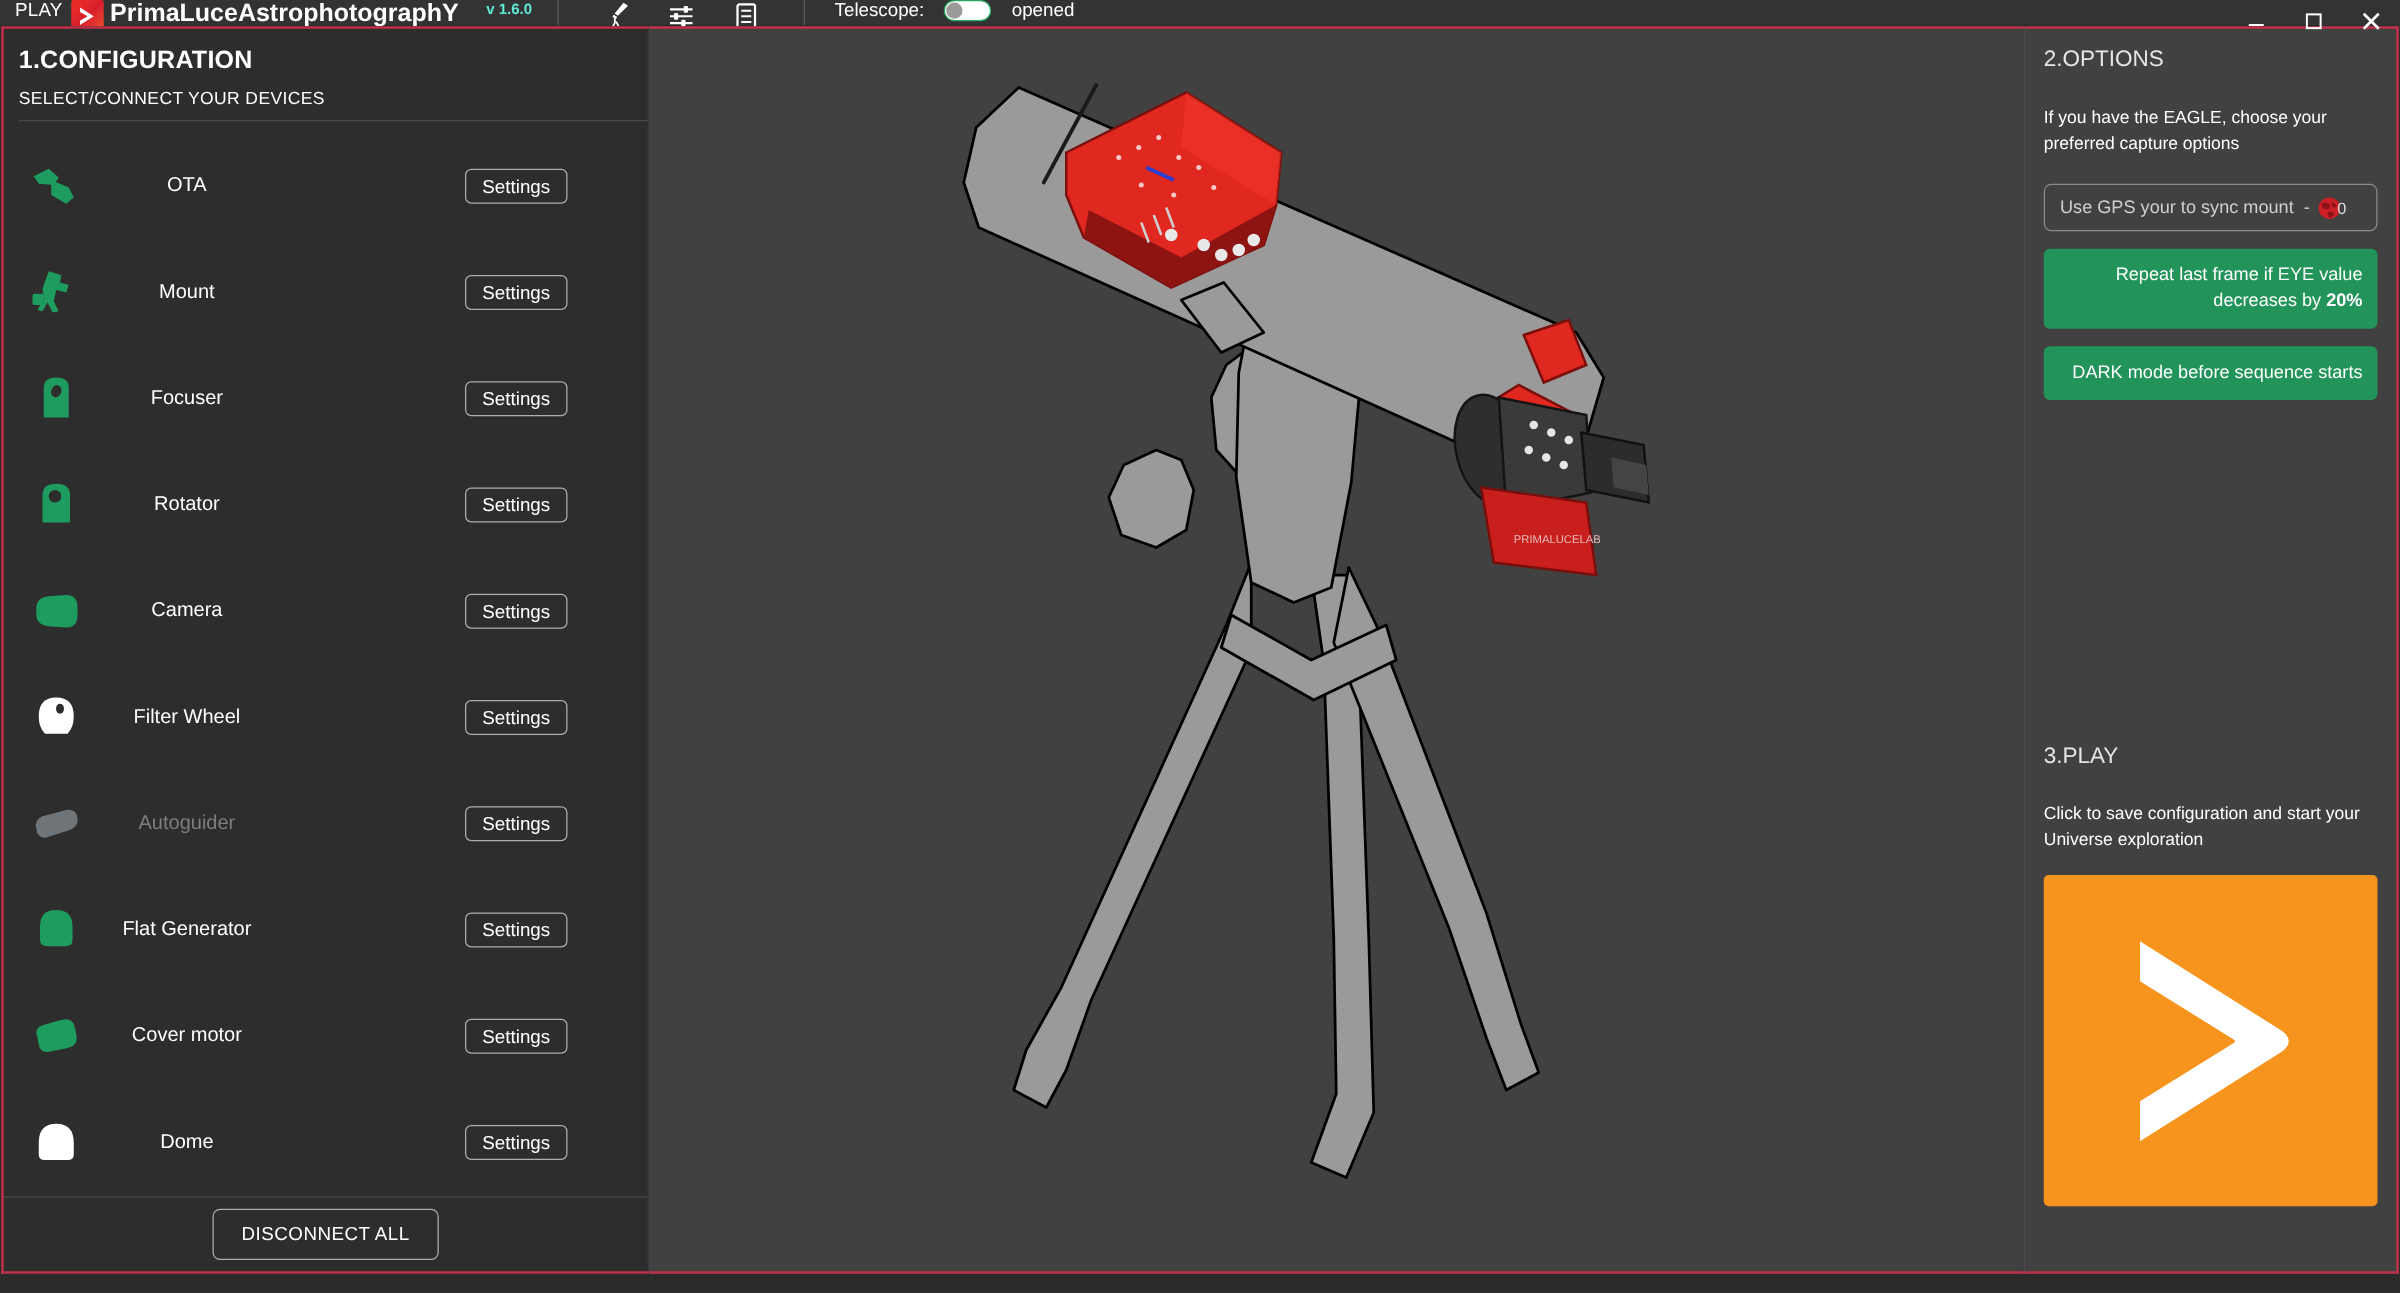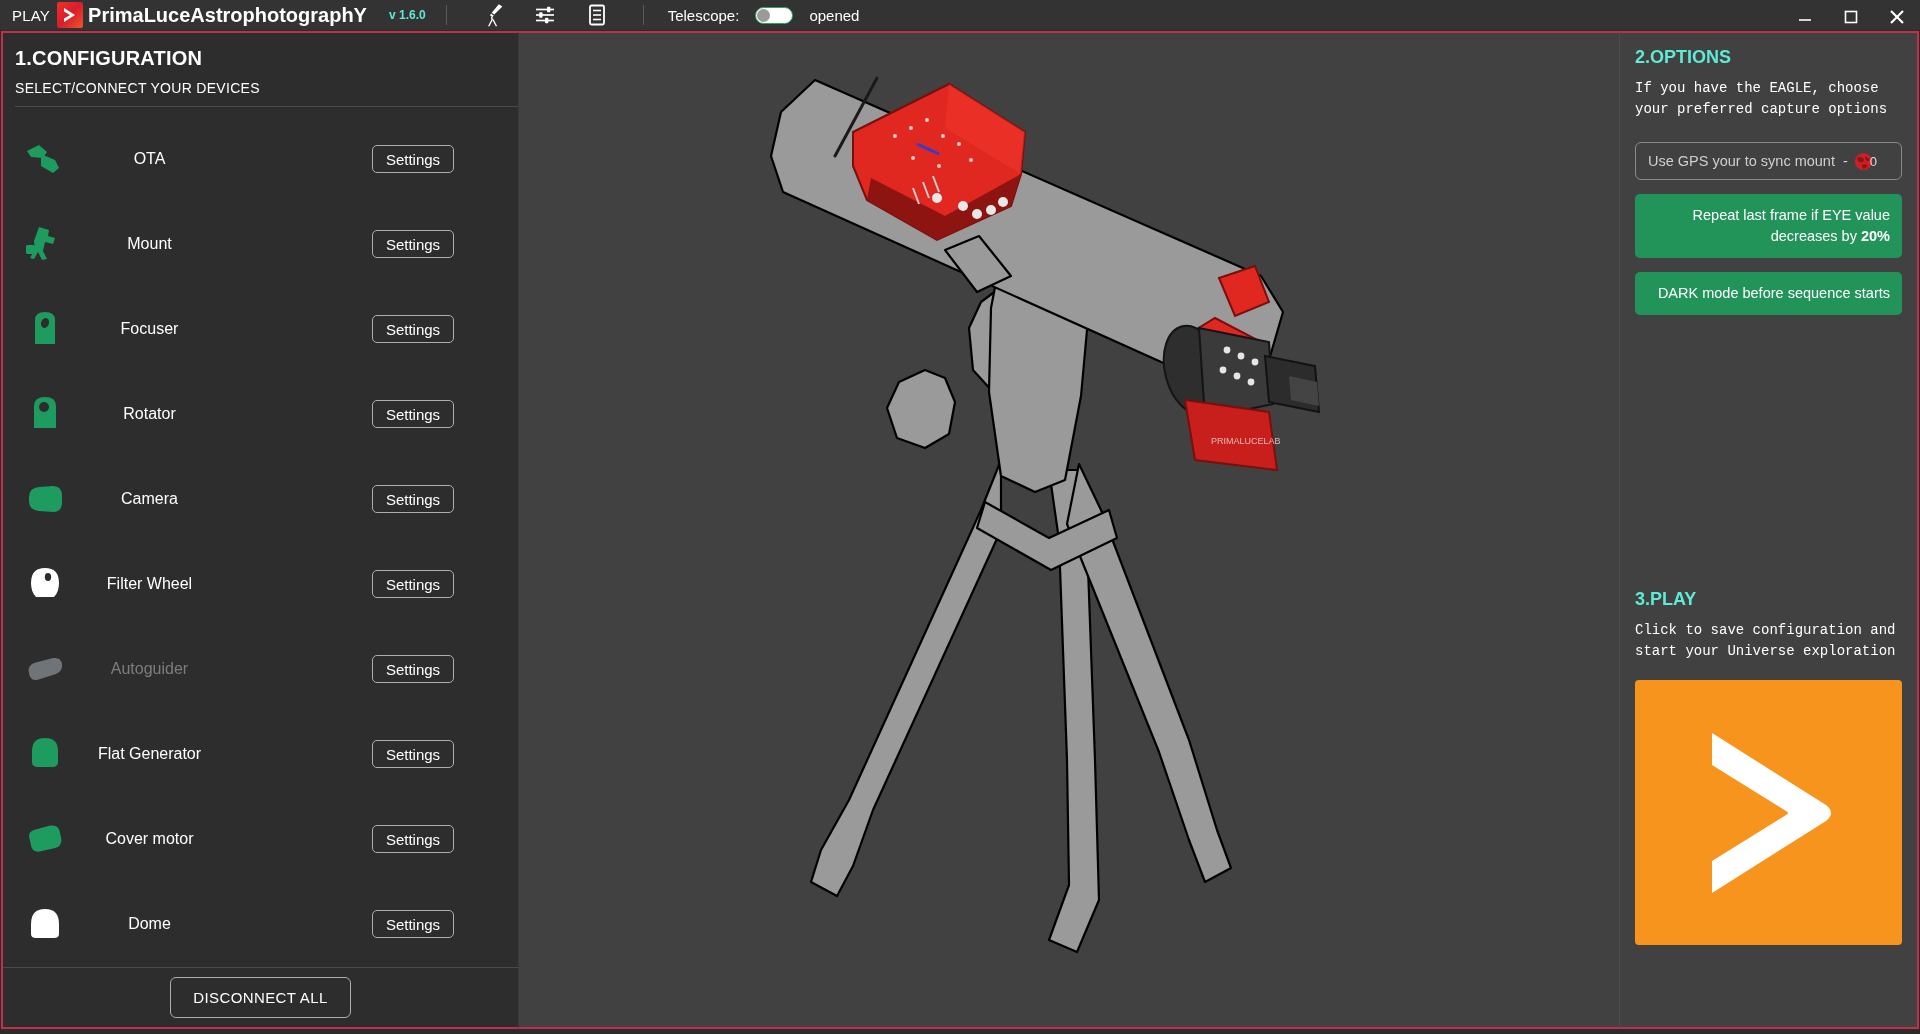--- a/index.html
+++ b/index.html
@@ -5,23 +5,23 @@
   * { box-sizing: border-box; margin: 0; padding: 0; }
   html, body {
     width: 1920px; height: 1034px;
     background: #2b2b2b;
     font-family: "Liberation Sans", sans-serif;
     overflow: hidden;
   }
 
   
   #titlebar {
-    height: 30px; width: 100%;
+    height: 20px; width: 100%;
     background: #333333;
-    display: flex; align-items: center;
+    display: flex; 
     position: relative;
     user-select: none;
   }
   .tb-play {
     color: #ffffff; font-size: 15px; margin-left: 12px; letter-spacing: .2px;
   }
   .tb-logo {
     width: 26px; height: 26px; margin: 0 5px 0 7px;
     background: linear-gradient(135deg,#ee3124 0%,#d81e2c 50%,#f0552c 100%);
     border-radius: 2px;
@@ -160,24 +160,24 @@
     width: 300px;
     background:#414141;
     border-top: 2px solid #c0304a;
     border-right: 2px solid #c0304a;
     border-bottom: 2px solid #c0304a;
     border-left: 1px solid #4d4d4d;
     padding: 10px 15px 0 15px;
     display:flex; flex-direction:column;
   }
   .rp-title {
-    color:#5eead4; font-size:18px; font-weight:bold; margin-top:4px;
+    color:#e5e5e5; font-size:18px; font-weight:normal; margin-top:4px;
   }
   .rp-desc {
-    color:#ffffff; font-size:14px; line-height:21px; margin-top:10px;font-family:Liberation Mono, monospace;
+    color:#ffffff; font-size:14px; line-height:21px; margin-top:25px;
   }
   .gps-box {
     margin-top: 22px;
     height: 38px;
     border:1px solid #8a8a8a; border-radius:6px;
     display:flex; align-items:center;
     padding: 0 12px;
     cursor:pointer;
   }
   .gps-text { color:#cfcfcf; font-size:14.5px; }

